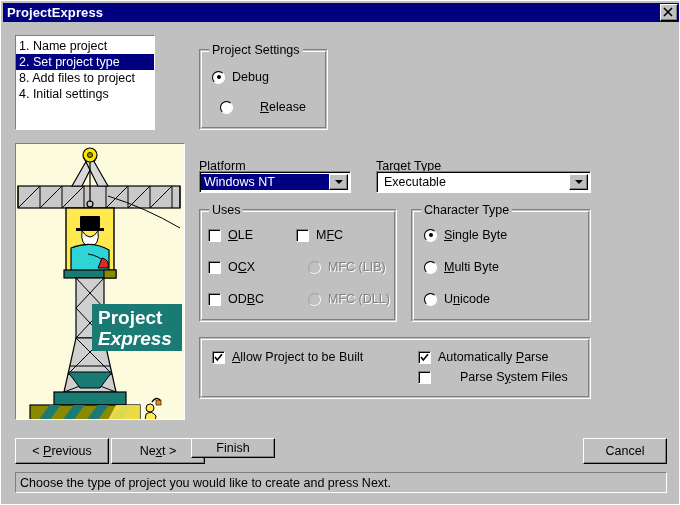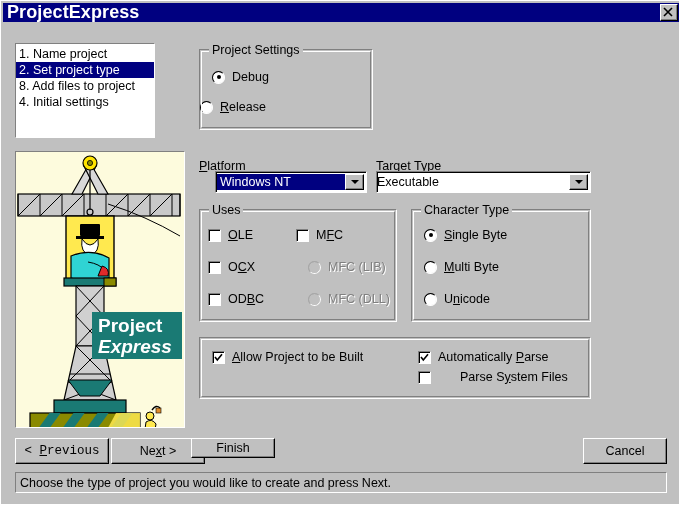--- a/index.html
+++ b/index.html
@@ -23,21 +23,21 @@
     left: 2px; top: 2px;
     width: 676px; height: 19px;
     background: #000080;
     display: flex;
     align-items: center;
     padding: 0 1px 0 4px;
     box-sizing: border-box;
   }
   .title-text {
     color: #ffffff;
-    font-size: 18px;
+    font-size: 13px;
     font-weight: bold;
     letter-spacing: 0.1px;
     flex: 1;
     white-space: nowrap;
   }
   .close-btn {
     width: 16px; height: 15px;
     background: #c0c0c0;
     border-top: 1px solid #ffffff;
     border-left: 1px solid #ffffff;
@@ -50,21 +50,20 @@
   }
   .close-btn svg { position: absolute; left: 2px; top: 2px; }
 
   
   .sunken {
     border-top: 1px solid #808080;
     border-left: 1px solid #808080;
     border-right: 1px solid #ffffff;
     border-bottom: 1px solid #ffffff;
     box-sizing: border-box;
-    margin-top: 8px;
   }
 
   
   .steplist {
     position: absolute;
     left: 14px; top: 34px;
     width: 140px; height: 95px;
     background: #ffffff;
     padding: 2px 0 0 0;
     box-sizing: border-box;
@@ -201,21 +200,21 @@
     border-left: 1px solid #808080;
     border-right: 1px solid #ffffff;
     border-bottom: 1px solid #ffffff;
     box-shadow: inset 1px 1px 0 #000000;
     cursor: default;
   }
   .combo-text {
     flex: 1;
     font-size: 12.5px;
     color: #000000;
-    padding-left: 0;
+    padding-left: 7px;
     white-space: nowrap;
     overflow: hidden;
     line-height: 1;
   }
   .combo.selected { background:#ffffff; }
   .combo.selected .combo-text {
     background: #000080;
     color: #ffffff;
     margin: 1px 0 1px 1px;
     padding: 2px 0 2px 3px;
@@ -402,34 +401,34 @@
         <path d="M130 270 q6 -4 10 2 l-2 12 l-10 0 Z" fill="#ffe94f" stroke="#000000" stroke-width="1"></path>
         <path d="M128 282 l12 0 l1 20 l-5 0 l-2 -12 l-2 12 l-5 0 Z" fill="#1f6e2f" stroke="#000000" stroke-width="1"></path>
       </g>
 
       <rect x="76" y="160" width="90" height="47" fill="#1a7a74"></rect>
       <text x="82" y="180" font-family="Liberation Sans, sans-serif" font-size="19" font-weight="bold" fill="#ffffff">Project</text>
       <text x="82" y="201" font-family="Liberation Sans, sans-serif" font-size="19" font-weight="bold" font-style="italic" fill="#ffffff">Express</text>
     </svg>
   </div>
 
-  <div class="group" style="left:198px; top:48px; width:174px; height:81px;text-align:right;">
+  <div class="group" style="left:198px; top:48px; width:129px; height:81px;text-align:right;">
     <span class="group-label">Project Settings</span>
     <div class="ctl-row" style="left:12px; top:20px;">
       <span class="radio checked"></span>
       <span class="ctl-label">Debu<span class="u">g</span></span>
     </div>
-    <div class="ctl-row" style="left:0; top:50px;">
+    <div class="ctl-row" style="left:20px; top:50px;gap:20px;">
       <span class="radio"></span>
       <span class="ctl-label"><span class="u">R</span>elease</span>
     </div>
   </div>
 
   <span class="field-label" style="left:198px; top:158px;"><span class="u">P</span>latform</span>
-  <div class="combo selected" style="left:198px; top:170px; width:152px; height:22px;margin-left:16px;">
+  <div class="combo selected" style="left:198px; top:170px; width:152px; height:22px;">
     <span class="combo-text">Windows NT</span>
     <span class="combo-arrow"></span>
   </div>
 
   <span class="field-label" style="left:375px; top:158px;"><span class="u">T</span>arget Type</span>
   <div class="combo" style="left:375px; top:170px; width:215px; height:22px;">
     <span class="combo-text">Executable</span>
     <span class="combo-arrow"></span>
   </div>
 
@@ -493,21 +492,21 @@
         </svg>
       </span>
       <span class="ctl-label">Automatically <span class="u">P</span>arse</span>
     </div>
     <div class="ctl-row" style="left:218px; top:32px;gap:22px;">
       <span class="check"></span>
       <span class="ctl-label">Parse S<span class="u">y</span>stem Files</span>
     </div>
   </div>
 
-  <div class="btn" style="left:14px; top:437px; width:94px; height:26px;font-family:Liberation Mono, monospace;">
+  <div class="btn" style="left:14px; top:437px; width:94px; height:26px;">
     <span>&lt; <span class="u">P</span>revious</span>
   </div>
   <div class="btn" style="left:110px; top:437px; width:94px; height:26px;">
     <span>Ne<span class="u">x</span>t &gt;</span>
   </div>
   <div class="btn" style="left:190px; top:437px; width:84px; height:20px;">
     <span>Finish</span>
   </div>
   <div class="btn" style="left:582px; top:437px; width:84px; height:26px;">
     <span>Cancel</span>

